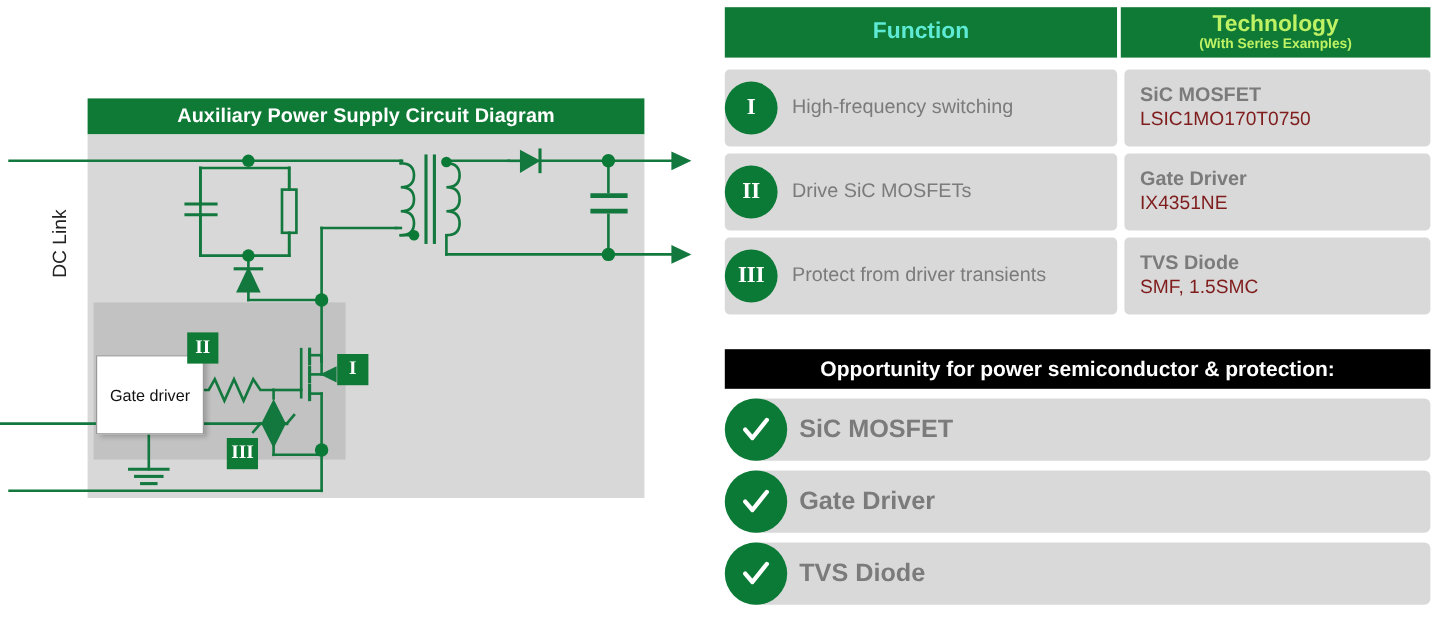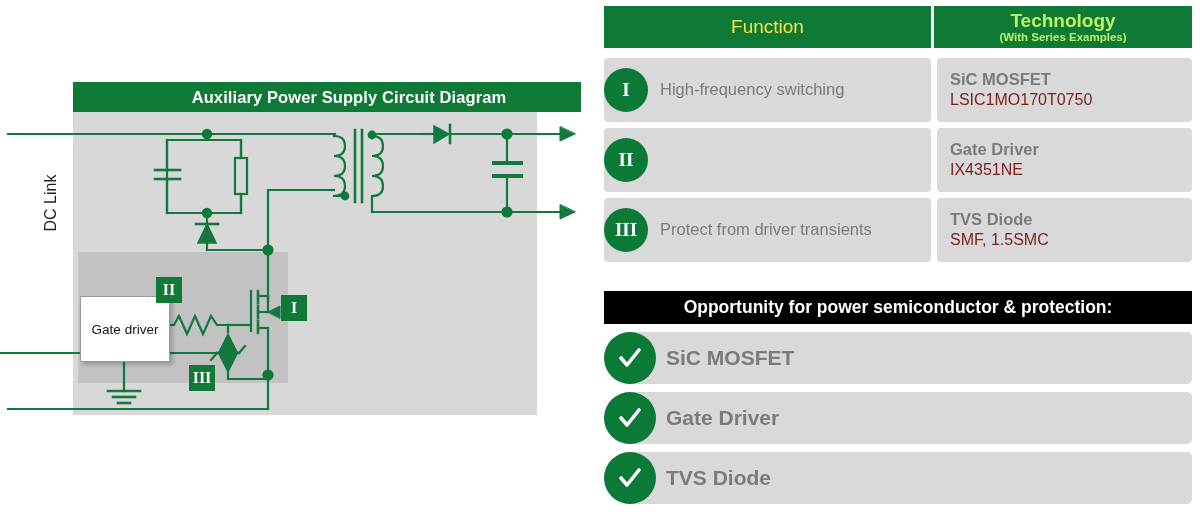--- a/index.html
+++ b/index.html
@@ -13,21 +13,20 @@
   .stage{position:absolute;left:0;top:0;width:1200px;height:520px;}
 
   
   #circuit-panel{position:absolute;left:0;top:0;width:585px;height:520px;}
   #diagram-title{
     position:absolute;left:73px;top:82px;width:464px;height:30px;
     background:#0f7a35;color:#ffffff;
     font-size:16.5px;font-weight:bold;
     display:flex;align-items:center;justify-content:center;
     letter-spacing:.1px;
-    padding-left:44px;
   }
   #diagram-body{
     position:absolute;left:73px;top:112px;width:464px;height:303px;
     background:#d8d8d8;
   }
   #inner-shaded-box{
     position:absolute;left:78px;top:252px;width:210px;height:131px;
     background:#c2c2c2;
   }
   #dc-link-label{
@@ -53,23 +52,23 @@
   #badge-II {left:156px;top:277px;}
   #badge-III{left:189px;top:365px;}
   #circuit-svg{position:absolute;left:0;top:0;width:585px;height:520px;}
 
   
   #right-panel{position:absolute;left:600px;top:0;width:600px;height:520px;}
 
   
   #tech-table-header{position:absolute;left:4px;top:6px;width:588px;height:42px;display:flex;}
   #th-function{
-    width:327px;height:42px;background:#0f7a35;color:#fde047;
-    display:flex;align-items:center;justify-content:center;
-    font-size:19px;font-weight:normal;
+    width:327px;height:42px;background:#0f7a35;color:#5eead4;
+    display:flex;align-items:center;justify-content:center;
+    font-size:19px;font-weight:bold;
   }
   #th-sep{width:3px;height:42px;background:#ffffff;}
   #th-technology{
     flex:1;height:42px;background:#0f7a35;color:#bef264;
     display:flex;flex-direction:column;align-items:center;justify-content:center;
     line-height:1.05;
   }
   #th-technology .t-main{font-size:19px;font-weight:bold;}
   #th-technology .t-sub{font-size:11.5px;font-weight:bold;}
 
@@ -274,20 +273,21 @@
       <div class="gap"></div>
       <div class="tech-cell">
         <span class="tech-name">SiC MOSFET</span>
         <span class="tech-parts">LSIC1MO170T0750</span>
       </div>
     </div>
 
     <div class="tech-row" style="top:128px;height:64px;">
       <div class="fn-cell">
         <div class="rnum-badge">II</div>
+        <div class="fn-label">Drive SiC MOSFETs</div>
       </div>
       <div class="gap"></div>
       <div class="tech-cell">
         <span class="tech-name">Gate Driver</span>
         <span class="tech-parts">IX4351NE</span>
       </div>
     </div>
 
     <div class="tech-row" style="top:198px;height:64px;">
       <div class="fn-cell">

